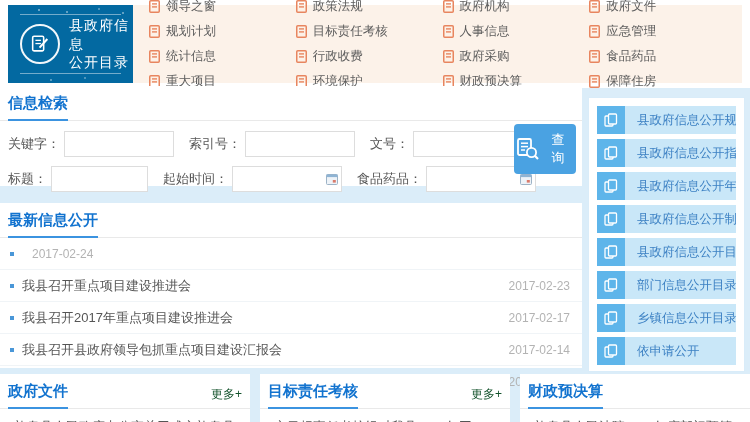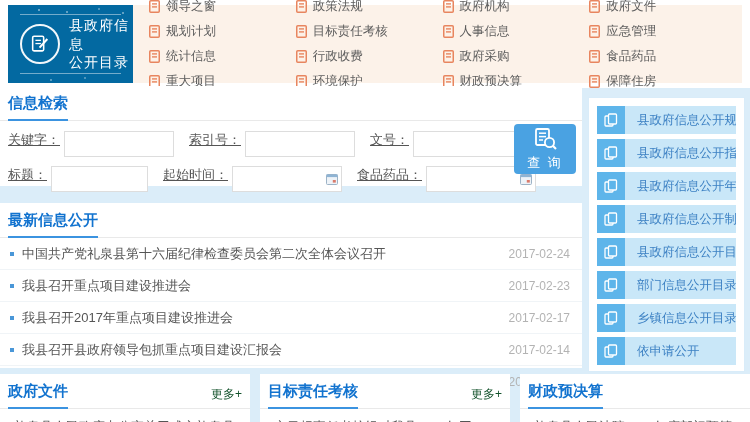--- a/index.html
+++ b/index.html
@@ -47,33 +47,33 @@
   .sec-head { border-bottom:1px solid #e9e9e9; padding:8px 8px 0 8px; }
   .sec-title {
     display:inline-block; font-size:15px; font-weight:bold; color:#1273cf;
     padding-bottom:6px; border-bottom:2px solid #3b93e0; margin-bottom:-1px;
   }
   .more { float:right; font-size:12px; color:#14532d; margin-top:4px; text-decoration:none; }
 
   
   .search-panel { position:absolute; left:0; top:86px; width:582px; height:100px; background:#fff; }
   .sform { padding:10px 0 0 8px; }
-  .frow { display:flex; height:26px; margin-bottom:9px; font-size:13px; color:#555;text-decoration:underline; }
+  .frow { display:flex; align-items:center; height:26px; margin-bottom:9px; font-size:13px; color:#555; }
   .frow label { white-space:nowrap; margin-right:4px; }
   .frow .gap { width:15px; flex:none; }
   .frow input { height:26px; border:1px solid #ddd; background:#fff; outline:none; padding:0 5px; font-size:12px; }
   .in-kw, .in-idx, .in-doc { width:110px; }
   .in-title { width:97px; }
   .date-wrap { position:relative; }
   .date-wrap input { width:110px; padding-right:18px; }
   .cal-icon { position:absolute; right:4px; top:7px; line-height:0; }
   .query-btn {
     position:absolute; right:6px; top:38px; width:62px; height:50px; border:none;
     background:#4aa2e2; border-radius:4px; color:#fff; cursor:pointer;
-    display:flex; flex-direction:column; align-items:center; justify-content:center; gap:2px;
+    display:flex; flex-direction:row; align-items:center; justify-content:center; gap:2px;
     font-size:13px; letter-spacing:2px; font-family:inherit;
   }
 
   
   .news-panel { position:absolute; left:0; top:203px; width:582px; height:165px; background:#fff; }
   .news-list { list-style:none; }
   .news-list li { display:flex; align-items:center; height:32px; border-bottom:1px solid #f0f4f7; }
   .news-list li:last-child { border-bottom:none; }
   .bullet { width:4px; height:4px; background:#4a97d8; margin:0 8px 0 10px; flex:none; }
   .news-title { flex:1; font-size:13px; color:#555; text-decoration:none; white-space:nowrap;
@@ -342,21 +342,20 @@
     </button>
   </section>
 
   <section class="news-panel">
     <div class="sec-head">
       <h2 class="sec-title">最新信息公开</h2>
     </div>
     <ul class="news-list">
       <li>
           <span class="bullet"></span>
-          <a class="news-title">中国共产党礼泉县第十六届纪律检查委员会第二次全体会议召开</a>
           <span class="news-date">2017-02-24</span>
         </li>
       <li>
           <span class="bullet"></span>
           <a class="news-title">我县召开重点项目建设推进会</a>
           <span class="news-date">2017-02-23</span>
         </li>
       <li>
           <span class="bullet"></span>
           <a class="news-title">我县召开2017年重点项目建设推进会</a>

